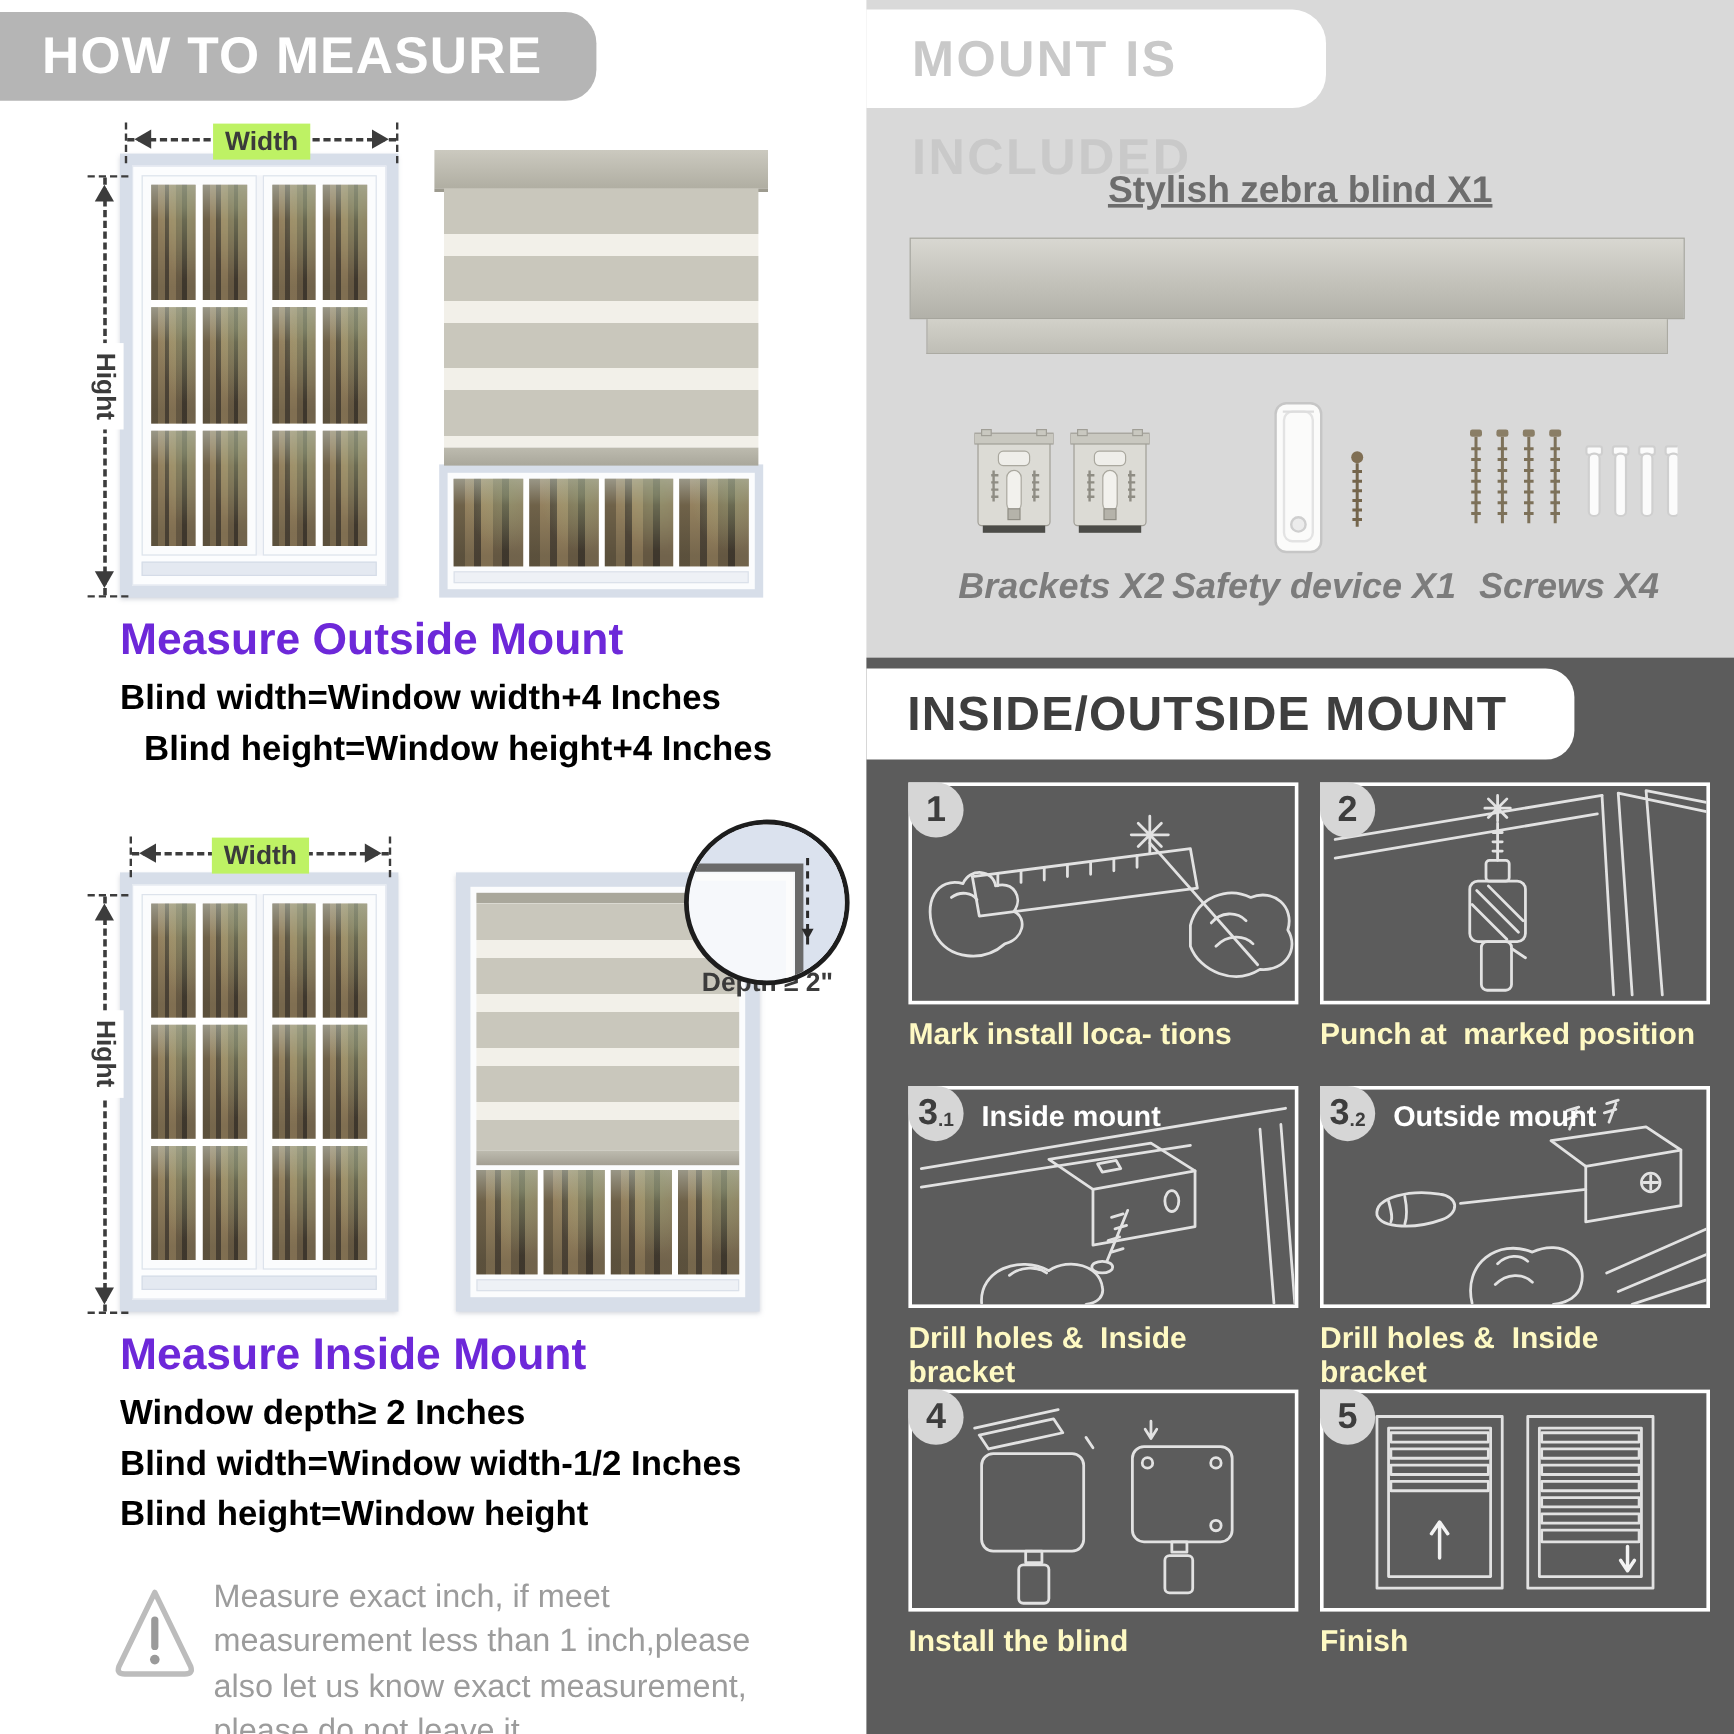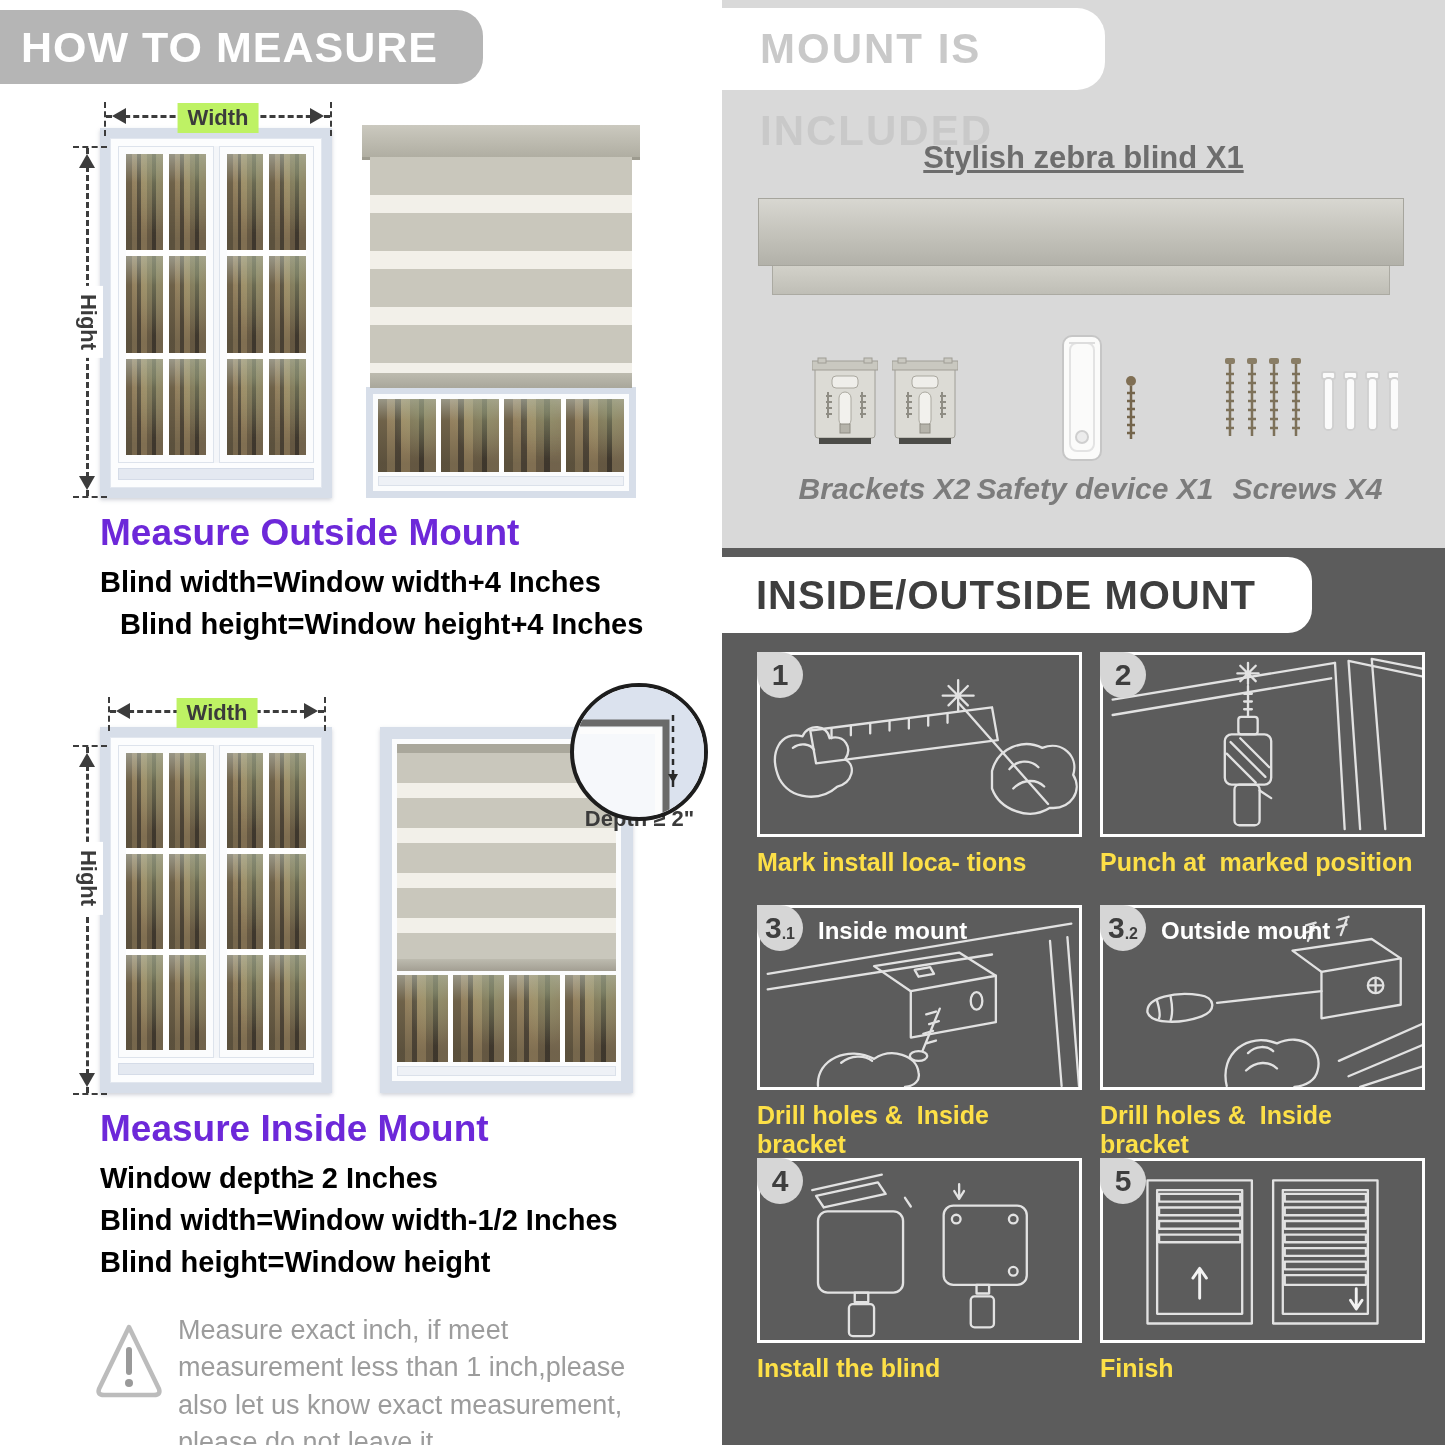--- a/index.html
+++ b/index.html
@@ -2,21 +2,21 @@
 <html><head>
 <meta charset="utf-8">
 <style>
   html,body{margin:0;padding:0;background:#fff;}
   .page{position:relative;width:1445px;height:1445px;background:#fff;overflow:hidden;
         font-family:"Liberation Sans",sans-serif;}
   
   .left{position:absolute;left:0;top:0;width:710px;height:1445px;background:#fff;}
   .banner-left{position:absolute;left:0;top:10px;width:462px;height:74px;background:#b5b5b5;
       border-radius:0 26px 26px 0;color:#fff;font-weight:bold;font-size:43px;line-height:74px;
-      padding-left:21px;letter-spacing:1px;}
+      padding-left:35px;letter-spacing:1px;}
   .mtitle{position:absolute;left:100px;font-size:37px;font-weight:bold;color:#6d28d9;margin:0;}
   .mline{position:absolute;left:100px;font-size:29px;font-weight:bold;color:#000000;margin:0;}
   
   .window{position:absolute;box-sizing:border-box;background:#d7dee9;padding:10px;
       box-shadow:0 2px 4px rgba(120,130,150,.35);}
   .wframe{box-sizing:border-box;width:100%;height:100%;background:#fcfdfe;padding:7px;
       border:1px solid #e2e7ef;display:flex;flex-direction:column;}
   .doors{flex:1;display:grid;grid-template-columns:1fr 1fr;gap:5px;background:#f4f6f9;}
   .door{background:#fbfcfd;border:1px solid #dde3ec;padding:7px;box-sizing:border-box;}
   .panes{width:100%;height:100%;display:grid;grid-template-columns:1fr 1fr;
@@ -95,21 +95,21 @@
       border-radius:0 24px 24px 0;color:#3e3e3e;font-weight:bold;font-size:40px;line-height:76px;
       padding-left:34px;letter-spacing:1px;}
   .steps-grid{position:absolute;left:35px;top:104px;width:668px;display:grid;
       grid-template-columns:325px 325px;column-gap:18px;grid-auto-rows:253px;}
   .panel{position:relative;height:185px;border:3px solid #fff;box-sizing:border-box;}
   .badge{position:absolute;top:-3px;left:-3px;width:46px;height:46px;border-radius:0 50% 50% 50%;
       background:#d6d6d6;color:#3e3e3e;font-weight:bold;font-size:30px;display:flex;
       align-items:center;justify-content:center;z-index:3;}
   .badge .sub{font-size:16px;margin-top:12px;}
   .panel-title{position:absolute;top:9px;left:58px;color:#fff;font-weight:bold;font-size:24px;z-index:3;}
-  .caption{margin-top:11px;color:#fde047;font-weight:bold;font-size:25px;white-space:pre-wrap;}
+  .caption{margin-top:11px;color:#fef9c3;font-weight:bold;font-size:25px;white-space:pre-wrap;}
   .lineart{position:absolute;inset:0;width:100%;height:100%;}
   .lineart path,.lineart line,.lineart rect,.lineart circle,.lineart ellipse,.lineart polygon{
       fill:none;stroke:#e2e2e2;stroke-width:2.4;stroke-linecap:round;stroke-linejoin:round;}
   .lineart .fillstripe{fill:#d4d4d4;stroke:none;}
   .lineart .warrow{stroke:#f2f2f2;stroke-width:3;}
 </style>
 </head>
 <body>
 
 <div class="page">

